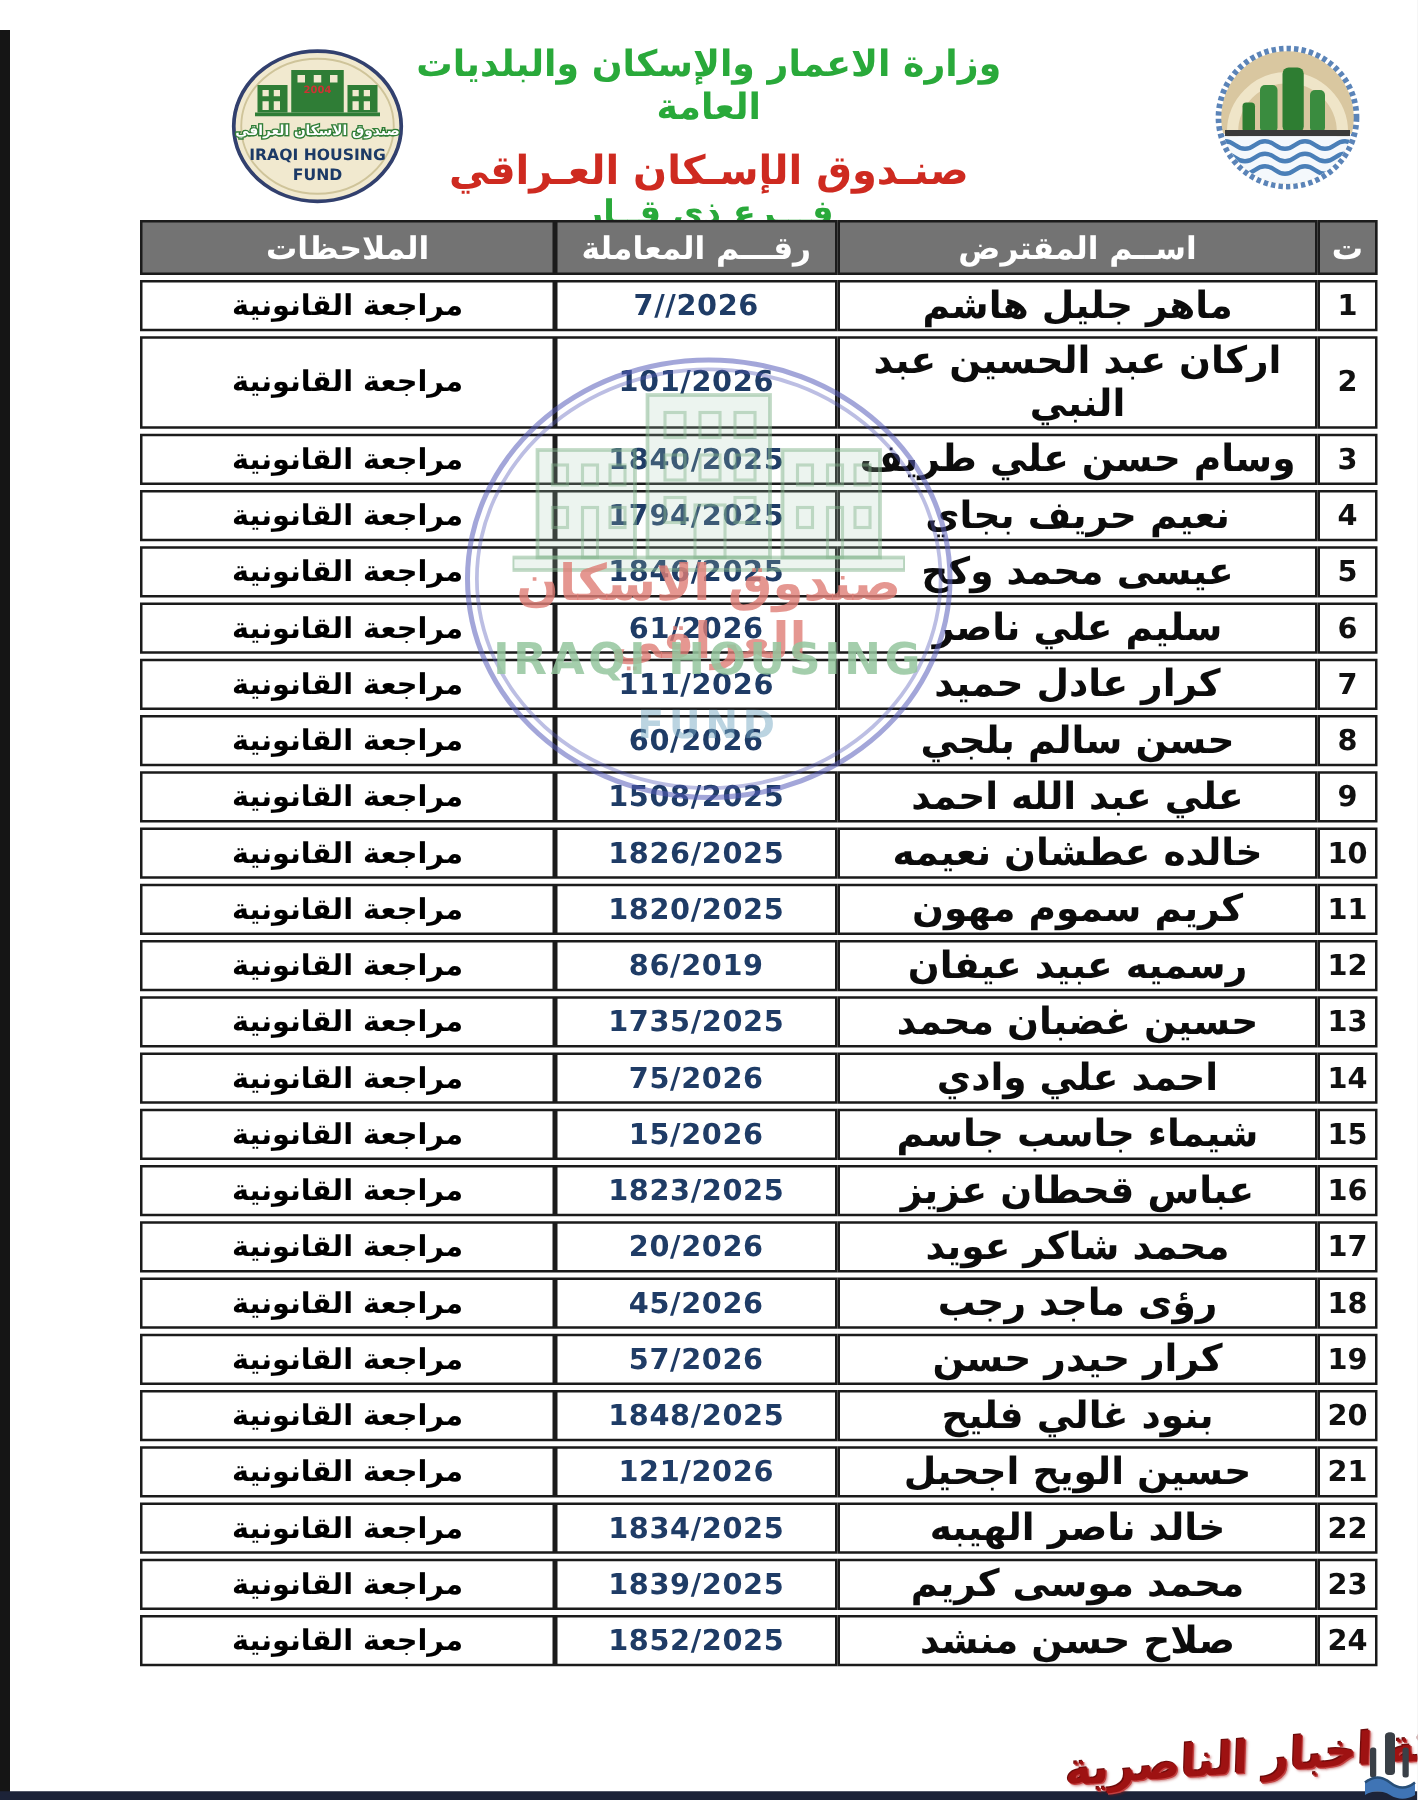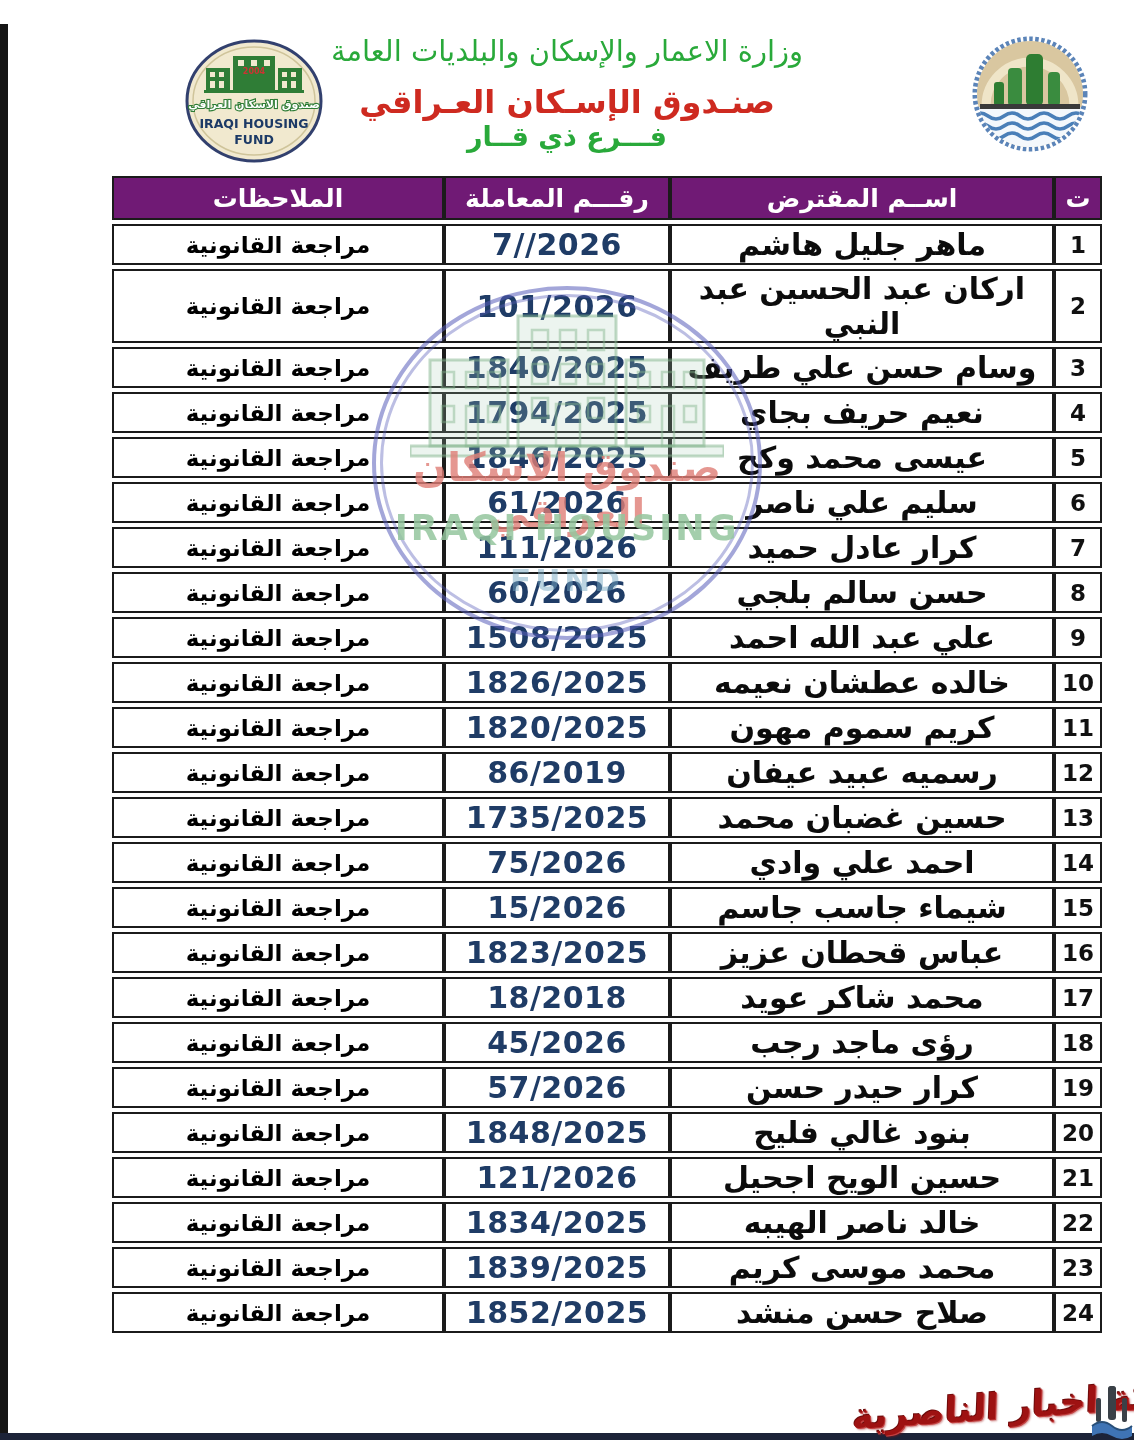--- a/index.html
+++ b/index.html
@@ -6,44 +6,44 @@
   body { background:#e8e8e8; font-family:"DejaVu Sans", sans-serif; }
   .page {
     position:relative; width:1134px; height:1440px; margin:0 auto;
     background:#ffffff; overflow:hidden; font-family:"DejaVu Sans", sans-serif;
   }
   .left-edge { position:absolute; left:0; top:24px; width:8px; height:1416px; background:#151515; }
   .bottom-edge { position:absolute; left:0; top:1433px; width:1134px; height:7px; background:#1c2338; }
 
   
   .titles { position:absolute; left:287px; top:34px; width:560px; text-align:center; }
-  .t1 { color:#29a93a; font-size:29px; font-weight:normal; margin-bottom:15px; }
+  .t1 { color:#29a93a; font-size:29px; font-weight:bold; margin-bottom:15px; }
   .t2 { color:#ce2a20; font-size:32px; font-weight:bold; letter-spacing:1px; }
   .t3 { color:#29a93a; font-size:27px; font-weight:bold; }
 
   .logo { position:absolute;margin-left:32px; }
   .logo-left { left:152px; top:38px; }
   .logo-right { left:934px; top:34px; }
 
   
   .table-wrap { position:absolute; left:112px; top:172px; z-index:2; }
   table.loans {
     width:990px; border-collapse:separate; border-spacing:0 4px; table-layout:fixed;
   }
   table.loans th {
-    background:#701a75; color:#ffffff; font-size:25px; font-weight:bold;
+    background:#737373; color:#ffffff; font-size:25px; font-weight:bold;
     height:44px; border:2px solid #1b1b1b; text-align:center; vertical-align:middle;
   }
   table.loans td {
     border:2px solid #1b1b1b; height:41px; background:transparent;
     text-align:center; vertical-align:middle; font-weight:bold;
   }
   td.c-no   { color:#111111; font-size:23px; }
   td.c-name { color:#0c0c0c; font-size:30px; }
-  td.c-num  { color:#1f3c66; font-size:30px; letter-spacing:0.5px; }
+  td.c-num  { color:#1f3c66; font-size:23px; letter-spacing:0.5px; }
   td.c-note { color:#000000; font-size:23px; }
 
   
   .watermark {
     position:absolute; left:372px; top:286px; width:390px; height:354px;
     z-index:3; pointer-events:none;
   }
   .wm-ring-outer {
     position:absolute; inset:0; border:4px solid rgba(88,92,185,0.55); border-radius:50%;
   }
@@ -249,21 +249,21 @@
     </tr>
           <tr>
       <td class="c-no" dir="ltr">16</td>
       <td class="c-name">عباس قحطان عزيز</td>
       <td class="c-num" dir="ltr">1823/2025</td>
       <td class="c-note">مراجعة القانونية</td>
     </tr>
           <tr>
       <td class="c-no" dir="ltr">17</td>
       <td class="c-name">محمد شاكر عويد</td>
-      <td class="c-num" dir="ltr">18/2018</td>
+      <td class="c-num" dir="ltr">20/2026</td>
       <td class="c-note">مراجعة القانونية</td>
     </tr>
           <tr>
       <td class="c-no" dir="ltr">18</td>
       <td class="c-name">رؤى ماجد رجب</td>
       <td class="c-num" dir="ltr">45/2026</td>
       <td class="c-note">مراجعة القانونية</td>
     </tr>
           <tr>
       <td class="c-no" dir="ltr">19</td>

